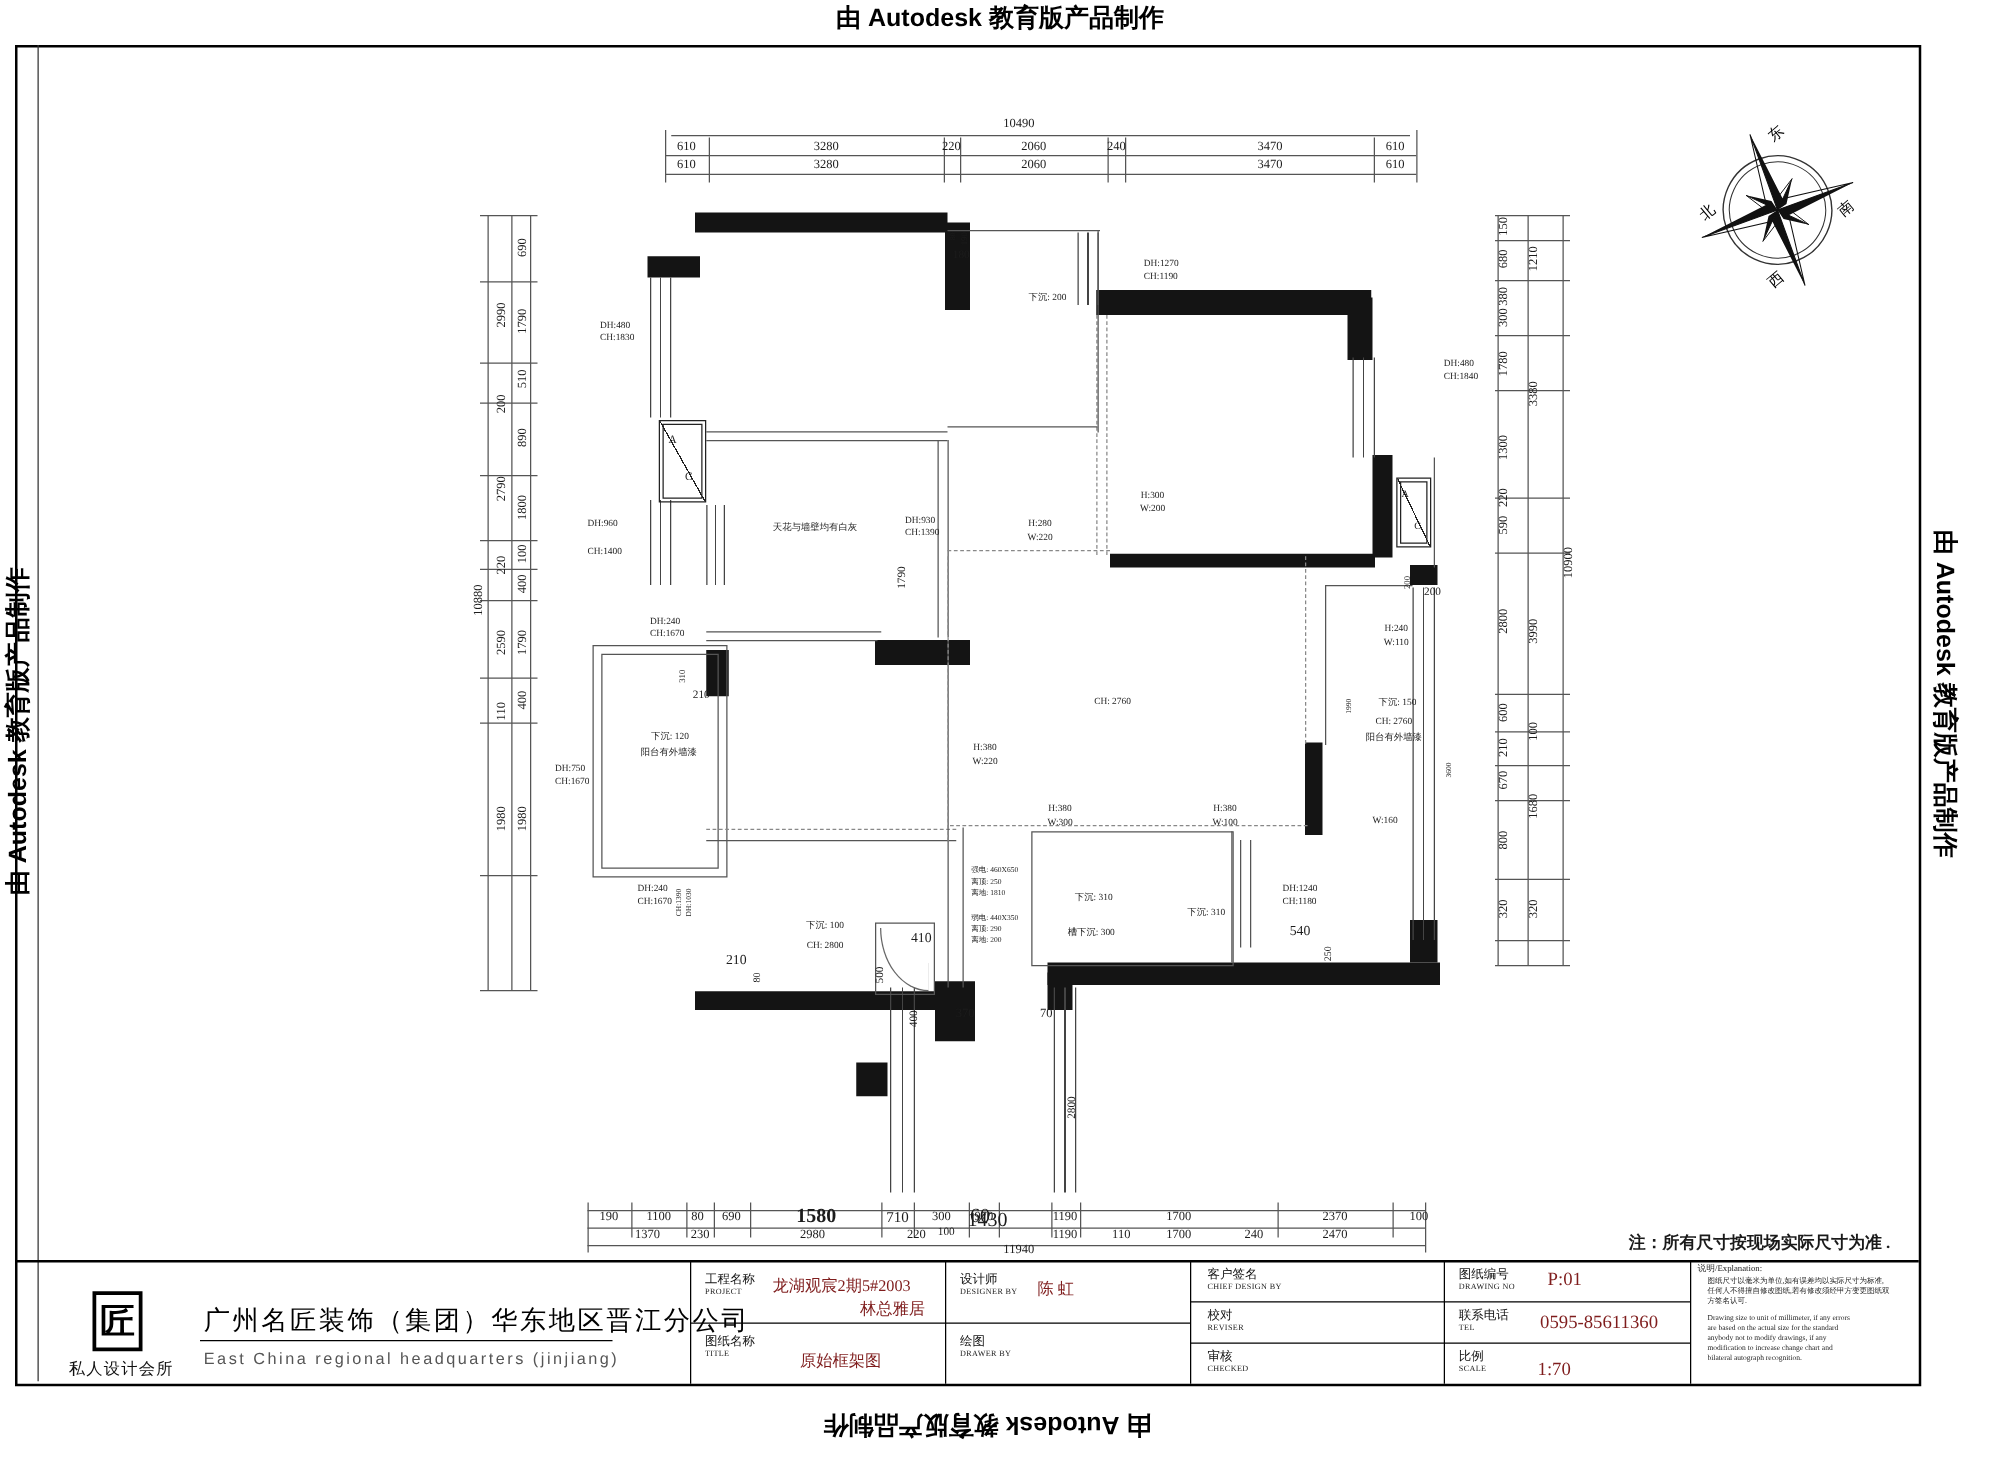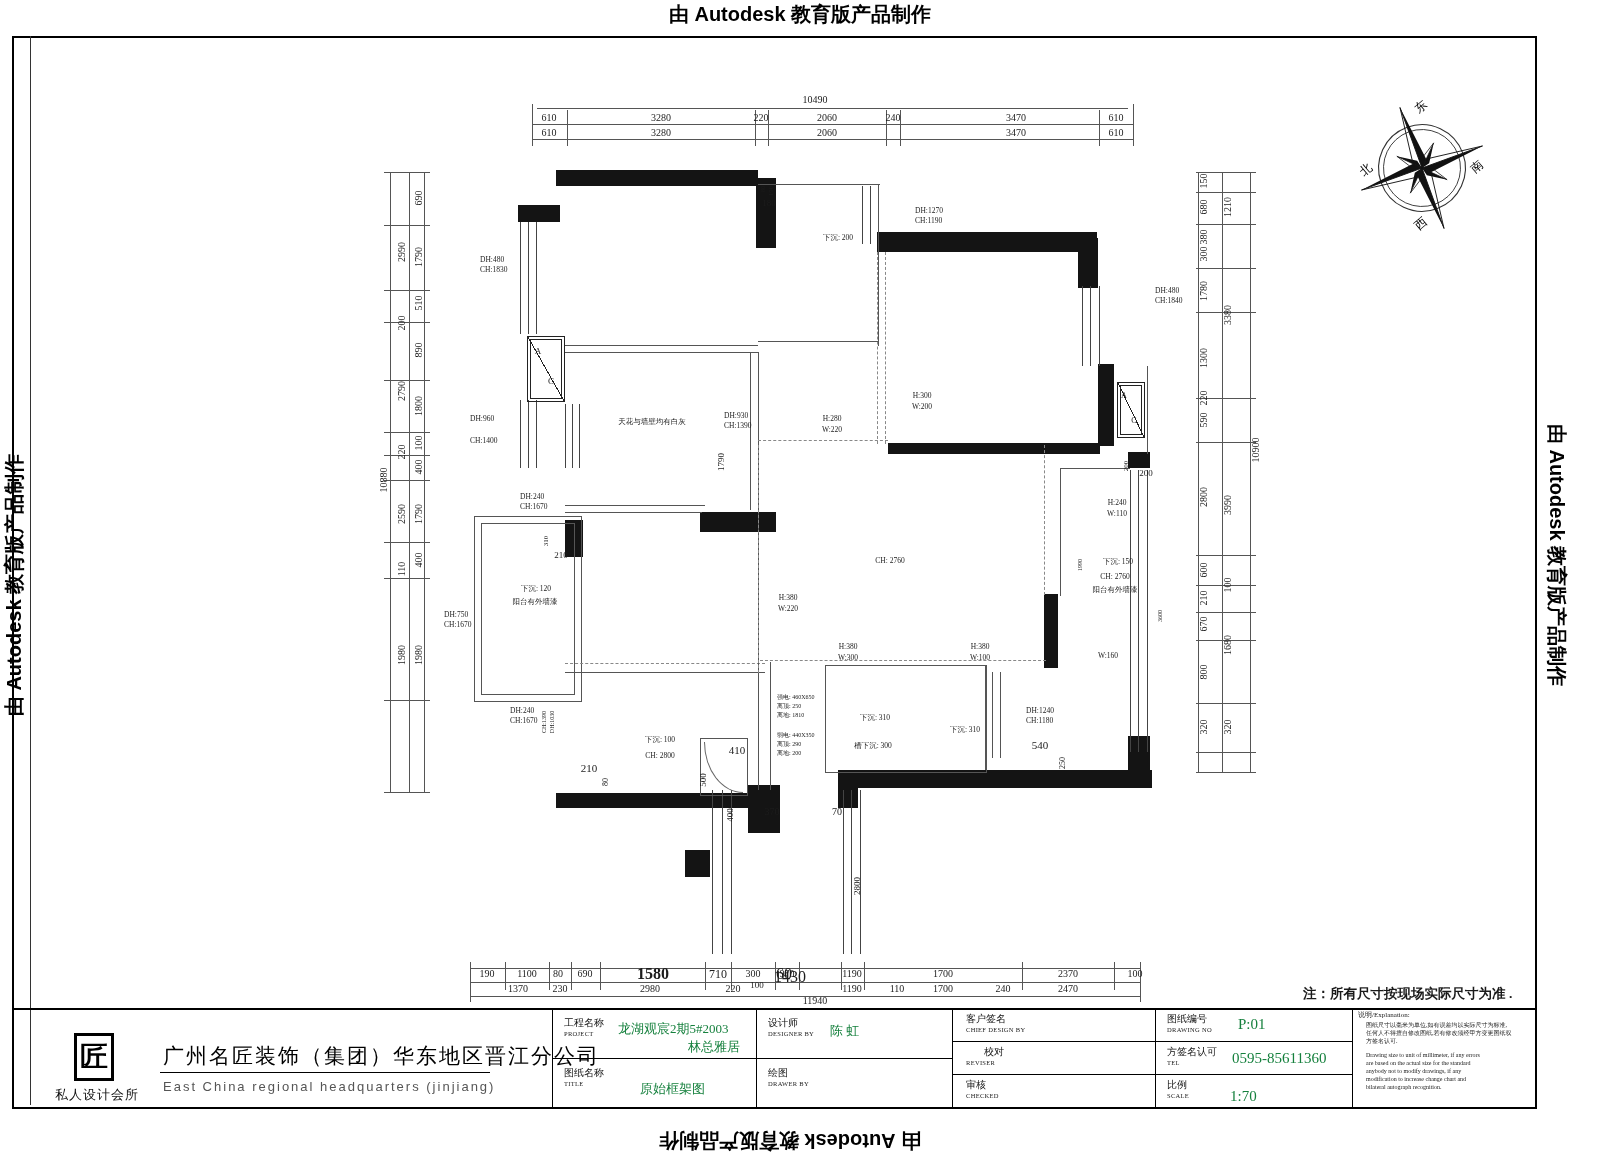--- a/index.html
+++ b/index.html
@@ -16,21 +16,21 @@
     background:linear-gradient(to right,transparent calc(50% - .5px),#444 calc(50% - .5px),#444 calc(50% + .5px),transparent calc(50% + .5px));}
   .thinbox{position:absolute;border:1px solid #555;}
   .acbox{position:absolute;border:1px solid #222;background:
     linear-gradient(to top right,transparent calc(50% - .5px),#222 calc(50% - .5px),#222 calc(50% + .5px),transparent calc(50% + .5px));}
   .acinner{position:absolute;inset:2px;border:1px solid #222;}
   .arc{position:absolute;border-left:1px solid #666;border-bottom:1px solid #666;border-bottom-left-radius:100% 100%;}
   .lb{position:absolute;font-size:7.5px;line-height:1.05;color:#1c1c1c;white-space:pre;}
   .tb-line{position:absolute;background:#000;}
   .tb-cn{position:absolute;font-size:10px;color:#111;white-space:nowrap;}
   .tb-en{position:absolute;font-size:6.5px;color:#222;white-space:nowrap;letter-spacing:.3px;}
-  .tb-val{position:absolute;font-size:13px;color:#15803d;white-space:nowrap;}
+  .tb-val{position:absolute;font-size:13px;color:#7f1d1d;white-space:nowrap;}
   .note{position:absolute;font-weight:700;font-size:13.5px;white-space:nowrap;}
   .exp{position:absolute;font-size:6px;color:#222;white-space:nowrap;line-height:1.35;}
   .logo-sq{position:absolute;width:34px;height:42px;border:3px solid #000;display:flex;align-items:center;justify-content:center;
            font-weight:700;font-size:28px;color:#000;}
   .company-cn{position:absolute;font-size:21px;letter-spacing:2px;color:#000;white-space:nowrap;}
   .company-en{position:absolute;font-size:13px;color:#555;letter-spacing:2px;white-space:nowrap;
               font-family:"Liberation Sans","DejaVu Sans",sans-serif;}
   .tagline{position:absolute;font-size:13px;color:#111;letter-spacing:1px;white-space:nowrap;}
   .cmp-lbl{position:absolute;font-size:12px;color:#000;}
 </style>
@@ -381,29 +381,29 @@
   <div class="tb-cn" style="left:564px;top:1066px;">图纸名称</div>
   <div class="tb-en" style="left:564px;top:1080px;">TITLE</div>
   <div class="tb-val" style="left:640px;top:1080px;">原始框架图</div>
 
   <div class="tb-cn" style="left:768px;top:1066px;">绘图</div>
   <div class="tb-en" style="left:768px;top:1080px;">DRAWER BY</div>
   <div class="tb-val" style="left:860px;top:1080px;"></div>
 
   <div class="tb-cn" style="left:966px;top:1012px;">客户签名</div>
   <div class="tb-en" style="left:966px;top:1026px;">CHIEF DESIGN BY</div>
-  <div class="tb-cn" style="left:966px;top:1045px;margin-left:18px;">校对</div>
+  <div class="tb-cn" style="left:966px;top:1045px;">校对</div>
   <div class="tb-en" style="left:966px;top:1059px;">REVISER</div>
   <div class="tb-cn" style="left:966px;top:1078px;">审核</div>
   <div class="tb-en" style="left:966px;top:1092px;">CHECKED</div>
 
   <div class="tb-cn" style="left:1167px;top:1012px;">图纸编号</div>
   <div class="tb-en" style="left:1167px;top:1026px;">DRAWING NO</div>
   <div class="tb-val" style="left:1238px;top:1016px;font-size:15px;">P:01</div>
-  <div class="tb-cn" style="left:1167px;top:1045px;">方签名认可</div>
+  <div class="tb-cn" style="left:1167px;top:1045px;">联系电话</div>
   <div class="tb-en" style="left:1167px;top:1059px;">TEL</div>
   <div class="tb-val" style="left:1232px;top:1050px;font-size:15px;">0595-85611360</div>
   <div class="tb-cn" style="left:1167px;top:1078px;">比例</div>
   <div class="tb-en" style="left:1167px;top:1092px;">SCALE</div>
   <div class="tb-val" style="left:1230px;top:1088px;font-size:15px;">1:70</div>
 
   <div class="exp" style="left:1358px;top:1011px;font-size:7px;">说明/Explanation:</div>
   <div class="exp" style="left:1366px;top:1021px;" id="exp-cn">
         <div>图纸尺寸以毫米为单位,如有误差均以实际尺寸为标准,</div>
         <div>任何人不得擅自修改图纸,若有修改须经甲方变更图纸双</div>

